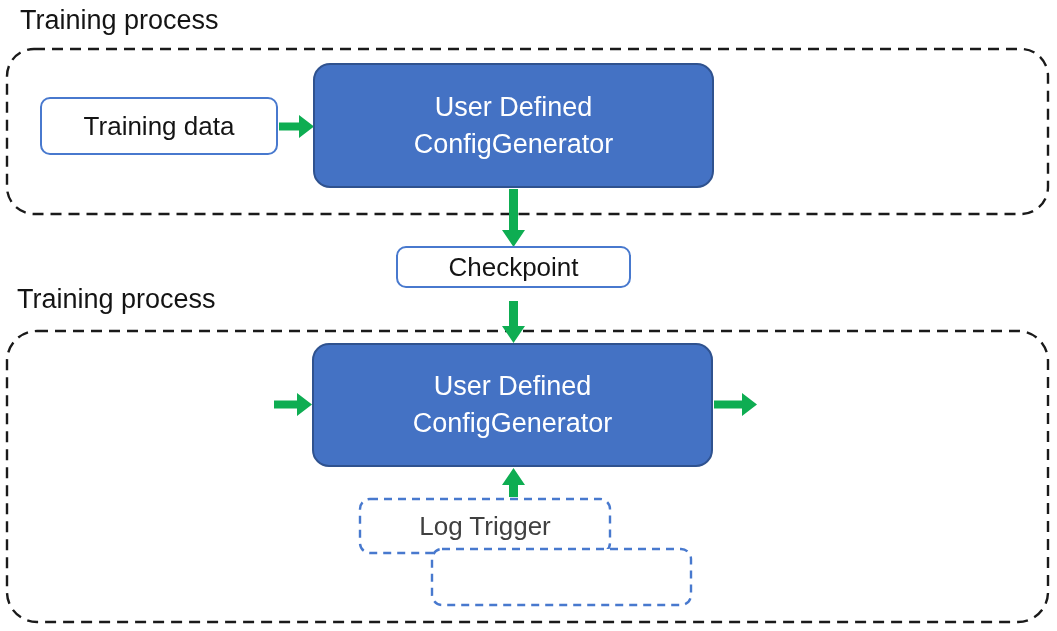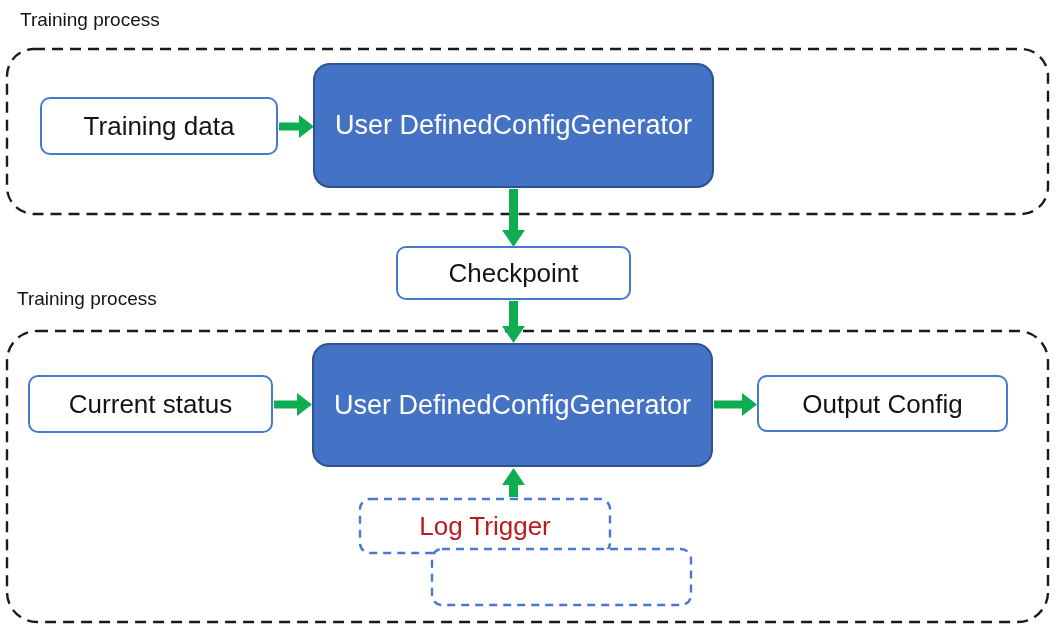--- a/index.html
+++ b/index.html
@@ -15,21 +15,21 @@
   }
 
   .layer-svg {
     position: absolute;
     left: 0; top: 0;
     width: 1057px; height: 631px;
   }
 
   .section-label {
     position: absolute;
-    font-size: 19px;
+    font-size: 27px;
     line-height: 32px;
     color: #141414;
     white-space: nowrap;
   }
   .label-training  { left: 20px; top: 4px; }
   .label-inference { left: 17px; top: 283px; }
 
   .node {
     position: absolute;
     display: flex;
@@ -46,34 +46,34 @@
     border: 2px solid #4879CE;
     border-radius: 10px;
     color: #141414;
   }
 
   .node.blue-box {
     background: #4472C4;
     border: 2px solid #2F528F;
     border-radius: 17px;
     color: #ffffff;
-    flex-direction: row;
+    flex-direction: column;
     font-size: 27px;
     line-height: 37px;
   }
 
   .node.trigger-text {
     background: transparent;
     border: none;
-    color: #b91c1c;
+    color: #404040;
   }
 
   .box-training-data  { left: 40px;  top: 97px;  width: 238px; height: 58px; }
   .box-udcg-top       { left: 313px; top: 63px;  width: 401px; height: 125px; }
-  .box-checkpoint     { left: 396px; top: 246px; width: 235px; height: 54px; border-radius: 12px; }
+  .box-checkpoint     { left: 396px; top: 246px; width: 235px; height: 42px; border-radius: 12px; }
   .box-current-status { left: 28px;  top: 375px; width: 245px; height: 58px; }
   .box-udcg-bottom    { left: 312px; top: 343px; width: 401px; height: 124px; }
   .box-output-config  { left: 757px; top: 375px; width: 251px; height: 57px; }
   .box-log-trigger    { left: 359px; top: 498px; width: 252px; height: 56px; }
   .box-clock-trigger  { left: 431px; top: 548px; width: 261px; height: 58px; }
 </style>
 </head>
 <body>
 
 <div class="canvas">
@@ -99,25 +99,23 @@
 
   <div class="node white-box box-training-data">Training data</div>
 
   <div class="node blue-box box-udcg-top">
     <span>User Defined</span>
     <span>ConfigGenerator</span>
   </div>
 
   <div class="node white-box box-checkpoint">Checkpoint</div>
 
-  <div class="node white-box box-current-status">Current status</div>
 
   <div class="node blue-box box-udcg-bottom">
     <span>User Defined</span>
     <span>ConfigGenerator</span>
   </div>
 
-  <div class="node white-box box-output-config">Output Config</div>
 
   <div class="node trigger-text box-log-trigger">Log Trigger</div>
 
 
 </div>
 
 </body></html>

